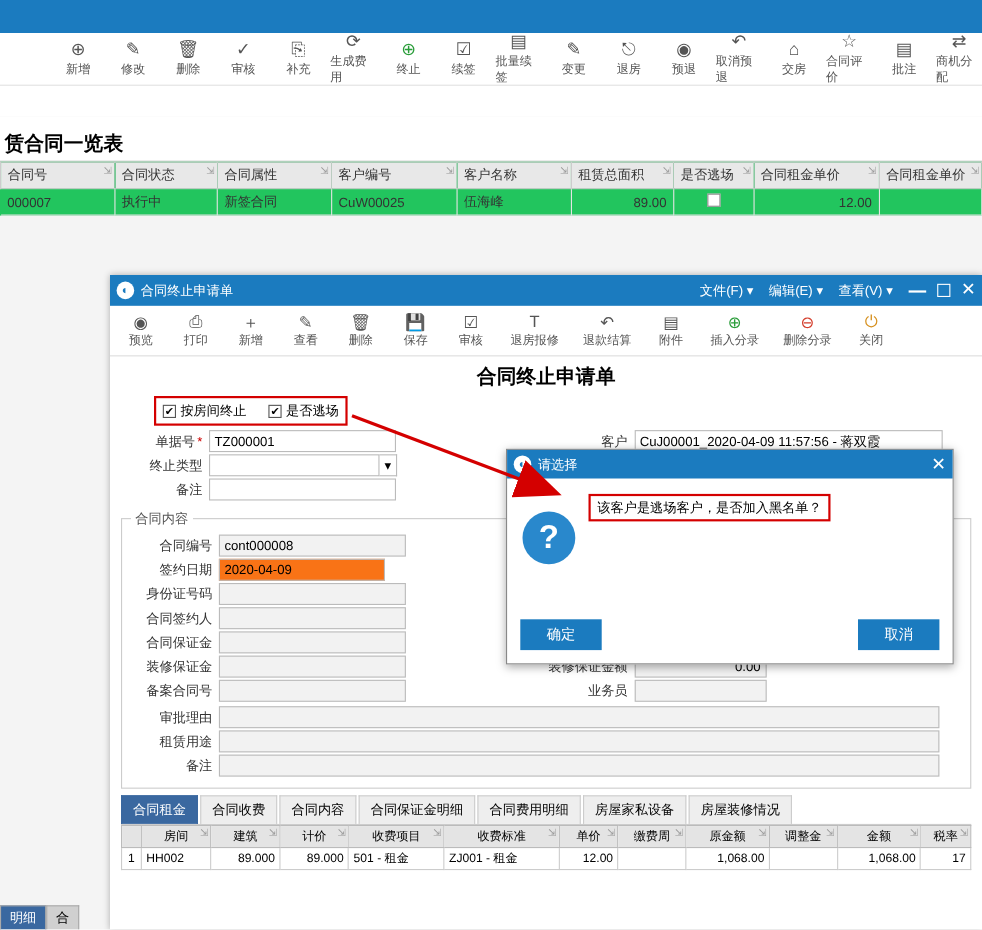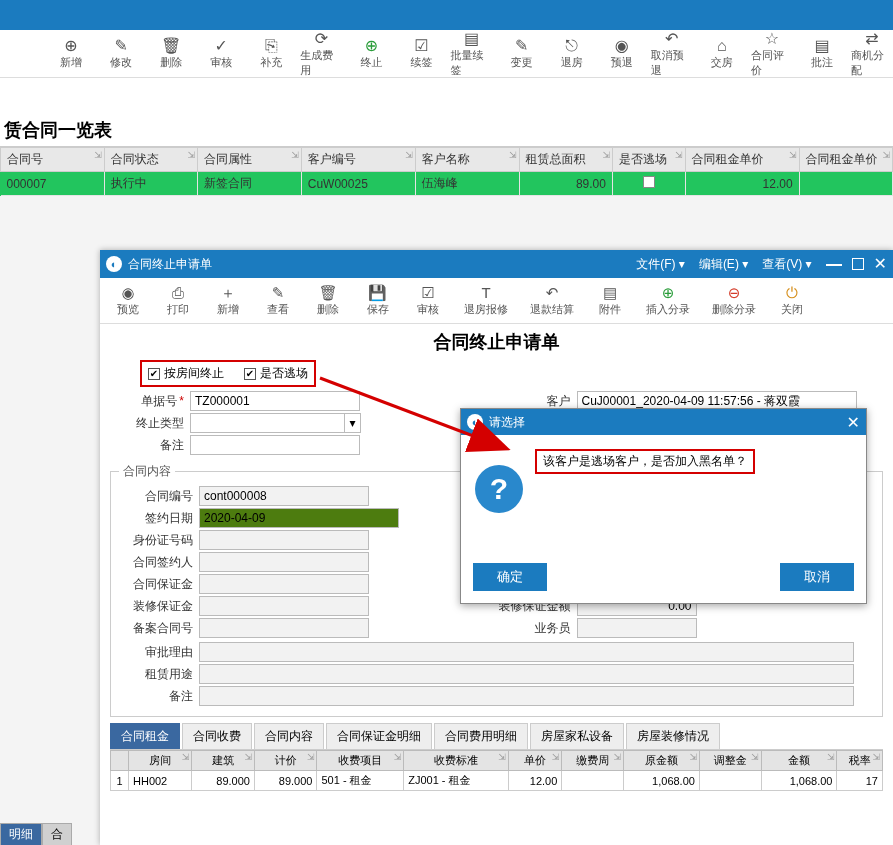--- a/index.html
+++ b/index.html
@@ -335,21 +335,21 @@
     <fieldset class="group">
       <legend>合同内容</legend>
       <div class="two-col">
         <div>
           <div class="row">
               <span class="label">合同编号</span>
               <input type="text" style="width: 170px; background: rgb(242, 242, 242);" readonly="" value="cont000008">
             </div>
           <div class="row">
               <span class="label">签约日期</span>
-              <input type="text" style="width: 200px; background: #4d7c0f;" readonly="" value="2020-04-09">
+              <input type="text" style="width: 151px; background: #f97316;" readonly="" value="2020-04-09">
             </div>
           <div class="row">
               <span class="label">身份证号码</span>
               <input type="text" style="width: 170px; background: rgb(242, 242, 242);" readonly="">
             </div>
           <div class="row">
               <span class="label">合同签约人</span>
               <input type="text" style="width: 170px; background: rgb(242, 242, 242);" readonly="">
             </div>
           <div class="row">

